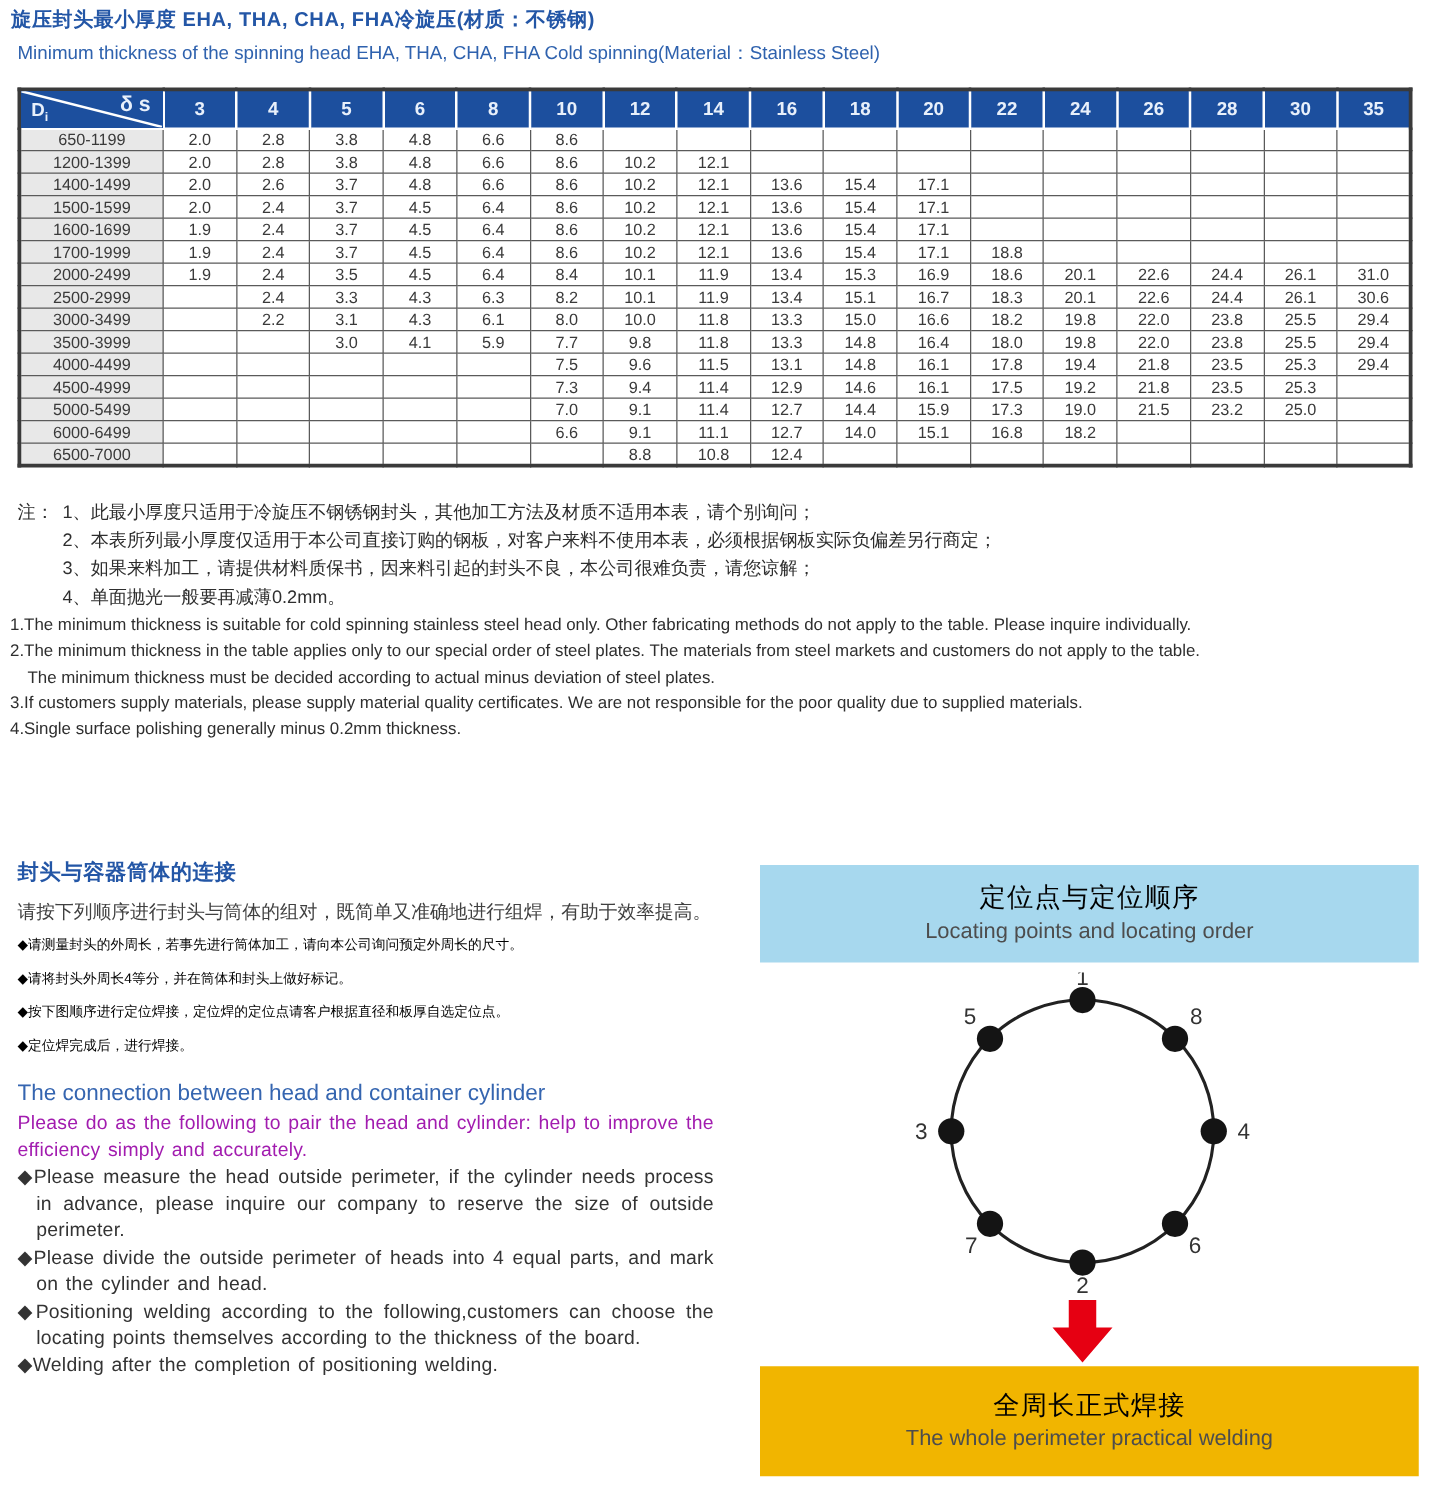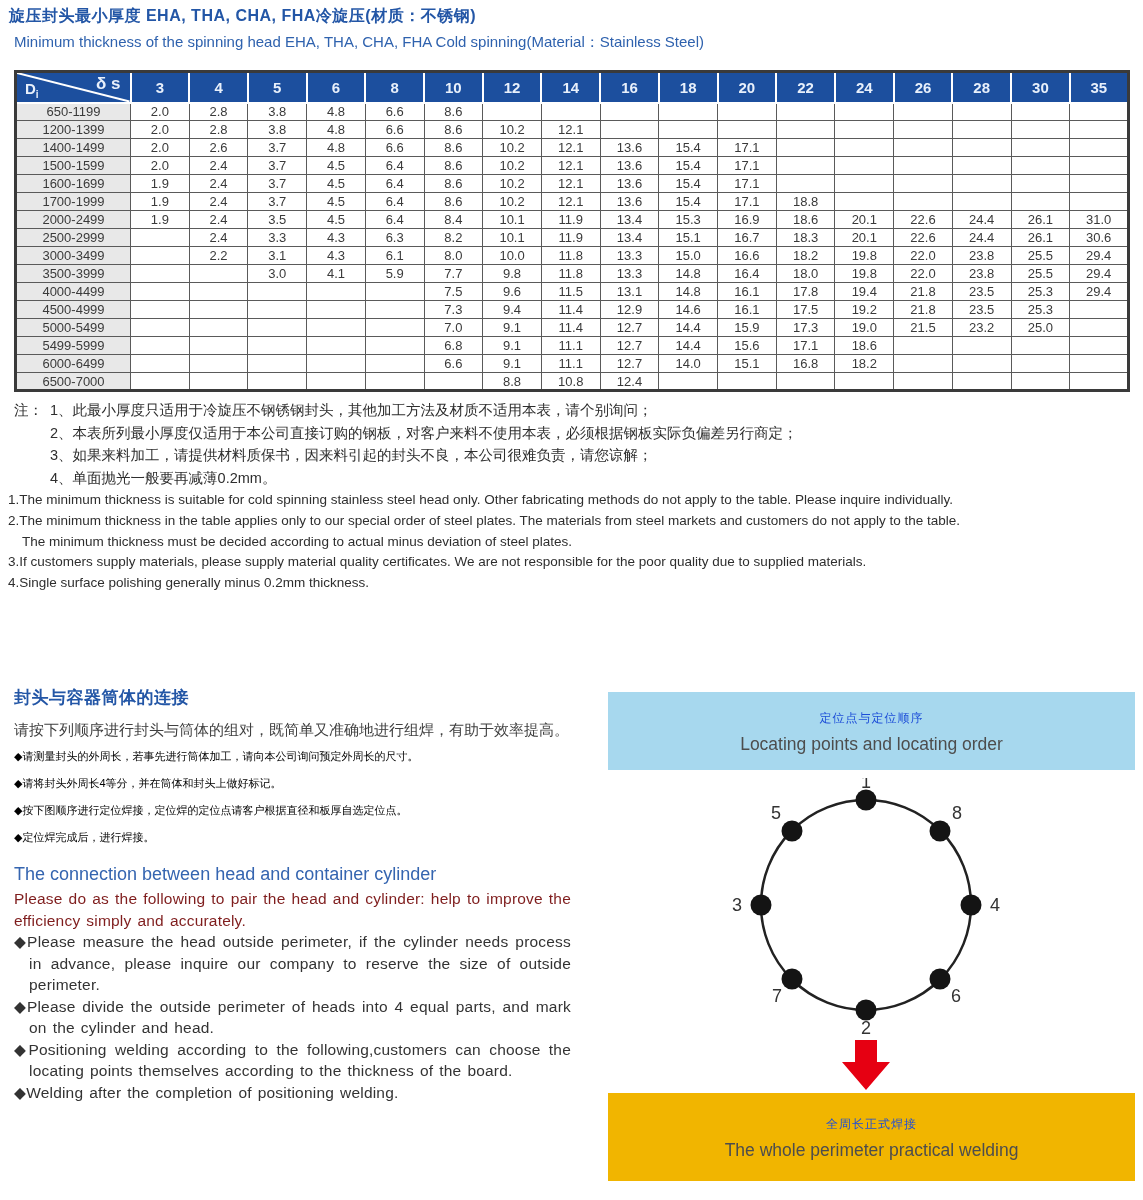--- a/index.html
+++ b/index.html
@@ -49,31 +49,31 @@
     font-size:13.5px; line-height:20.8px; color:#2e2e2e;
   }
   .notes-en .indent { padding-left:14px; }
   
   .connection { position:absolute; left:14px; top:686px; width:557px; }
   .h-zh { font-size:17px; font-weight:bold; color:#2356a6; margin-bottom:7px; letter-spacing:0.5px; }
   .p-zh { font-size:15px; line-height:27px; color:#404040; text-align:justify; }
   .b-zh { font-size:11px; line-height:27px; color:#000000; text-align:justify;
           padding-left:16px; text-indent:-16px; }
   .h-en { font-size:18px; color:#3565b0; margin:13px 0 3px 0; }
-  .p-en { font-size:15.5px; line-height:21.5px; color:#7f1d1d; text-align:justify;
+  .p-en { font-size:15.5px; line-height:21.5px; color:#a21caf; text-align:justify;
           letter-spacing:0.2px; word-spacing:1.5px; }
   .b-en { font-size:15.5px; line-height:21.5px; color:#333; text-align:justify;
           letter-spacing:0.2px; word-spacing:1.5px; padding-left:15px; text-indent:-15px; }
   
   .rightcol { position:absolute; left:608px; top:692px; width:527px; }
   .box { width:100%; display:flex; flex-direction:column; align-items:center;
          justify-content:center; text-align:center; }
   .box-blue { height:78px; background:#a7d8ee; }
   .box-yellow { height:88px; background:#f1b500;text-align:center; }
-  .box .bx-zh { font-size:12px; color:#1d4ed8; line-height:25px; letter-spacing:1px; }
+  .box .bx-zh { font-size:21px; color:#000000; line-height:25px; letter-spacing:1px; }
   .box .bx-en { font-size:17.5px; color:#4d4d4d; line-height:26px; }
   svg.dia { display:block; margin:8px auto 0 auto; }
   .ring { fill:none; stroke:#222; stroke-width:2.5; }
   .dot  { fill:#141414; }
   .pt-label { font-size:18px; fill:#333; font-family:"Liberation Sans","DejaVu Sans",sans-serif; }
 </style>
 </head>
 <body>
 
 <div class="title-zh">旋压封头最小厚度 EHA, THA, CHA, FHA冷旋压(材质：不锈钢)</div>
@@ -363,40 +363,20 @@
           <td>9.1</td>
           <td>11.4</td>
           <td>12.7</td>
           <td>14.4</td>
           <td>15.9</td>
           <td>17.3</td>
           <td>19.0</td>
           <td>21.5</td>
           <td>23.2</td>
           <td>25.0</td>
-          <td></td>
-        </tr>
-        <tr>
-          <td class="di-cell">5499-5999</td>
-          <td></td>
-          <td></td>
-          <td></td>
-          <td></td>
-          <td></td>
-          <td>6.8</td>
-          <td>9.1</td>
-          <td>11.1</td>
-          <td>12.7</td>
-          <td>14.4</td>
-          <td>15.6</td>
-          <td>17.1</td>
-          <td>18.6</td>
-          <td></td>
-          <td></td>
-          <td></td>
           <td></td>
         </tr>
         <tr>
           <td class="di-cell">6000-6499</td>
           <td></td>
           <td></td>
           <td></td>
           <td></td>
           <td></td>
           <td>6.6</td>

